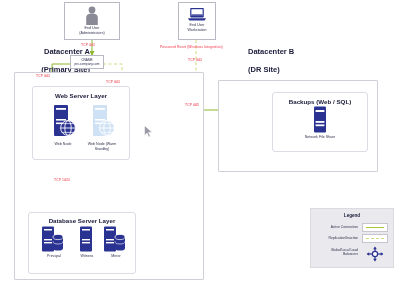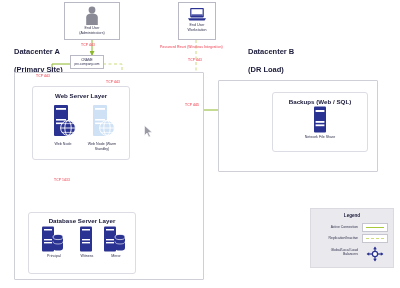--- a/index.html
+++ b/index.html
@@ -183,28 +183,28 @@
     </svg>
     <div class="node-caption">End User</div>
     <div class="node-caption">Workstation</div>
   </div>
 
   <div class="abs port-label" style="left:81px;top:43px;">TCP 443</div>
 
   <div class="abs flow-label" style="left:160px;top:45px;">Password Reset (Windows Integration)</div>
   <div class="abs port-label" style="left:188px;top:58px;">TCP 443</div>
 
-  <div class="abs dc-label" style="left:14px;top:38px;width:76px;text-align:left;">
+  <div class="abs dc-label" style="left:14px;top:38px;width:76px;text-align:right;">
     <div>Datacenter A</div>
     <div>(Primary Site)</div>
   </div>
 
   <div class="abs dc-label" style="left:248px;top:38px;width:110px;">
     <div>Datacenter B</div>
-    <div>(DR Load)</div>
+    <div>(DR Site)</div>
   </div>
 
   <div class="node-box abs" style="left:70px;top:55px;width:34px;height:14px;justify-content:center;">
     <div class="cname-text">CNAME</div>
     <div class="cname-text">prx.company.com</div>
   </div>
 
   <div class="group-box abs" style="left:14px;top:72px;width:190px;height:208px;"></div>
 
   <div class="inner-box abs" style="left:32px;top:86px;width:98px;height:74px;">

